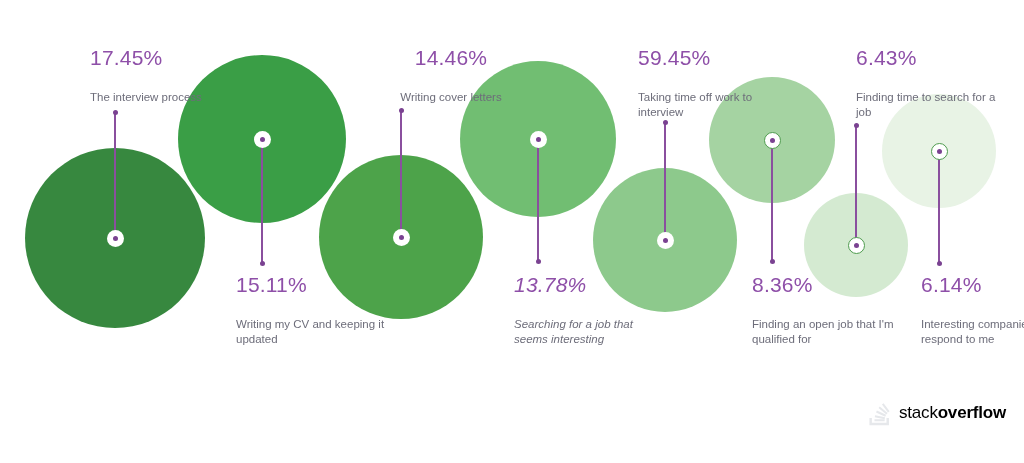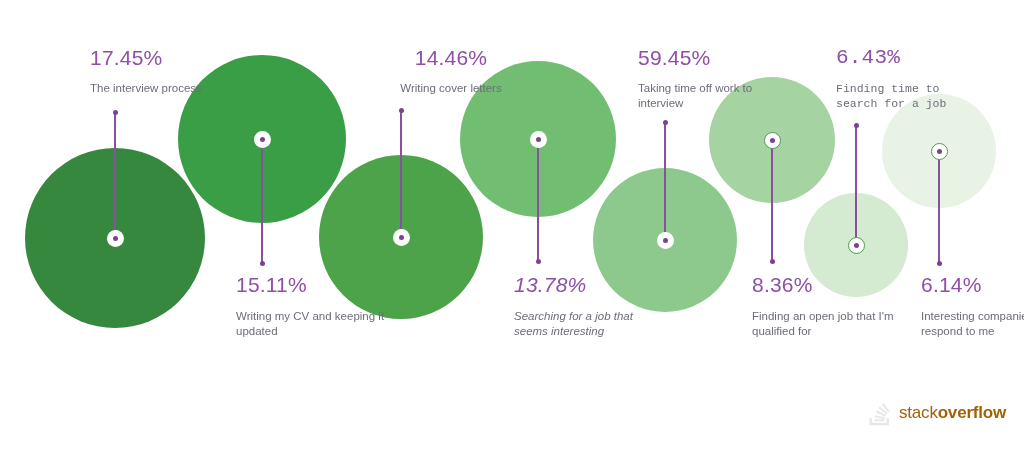--- a/index.html
+++ b/index.html
@@ -62,40 +62,40 @@
     color: #8e4fa8;
     font-size: 21px;
     line-height: 25px;
     letter-spacing: 0.2px;
     white-space: nowrap;
   }
   .label .desc {
     color: #6d6d7a;
     font-size: 11.5px;
     line-height: 15px;
-    margin-top: 11px;
+    margin-top: 20px;
   }
   .label.below .pct {
     margin-bottom: 12px;
   }
   .logo {
     position: absolute;
     right: 18px;
     bottom: 13px;
     display: flex;
     align-items: center;
     gap: 6px;
     opacity: 1;
   }
   .logo .mark {
     display: block;
   }
   .logo .wordmark {
     font-size: 17px;
-    color: #a16207;
+    color: #000000;
     letter-spacing: -0.2px;
   }
   .logo .wordmark b {
     font-weight: bold;
   }
 </style>
 </head>
 <body>
 
 <div id="viz">
@@ -160,21 +160,21 @@
     </div>
     <div class="label below" style="left: 752px; top: 272px;">
       <div class="pct">8.36%</div>
       <div class="desc">Finding an open job that I'm qualified for</div>
     </div>
     <div class="connector" style="left: 855.2px; top: 125px; height: 120px;"></div>
     <div class="tip-dot" style="left: 853.5px; top: 122.5px;"></div>
     <div class="hub outlined" style="left: 847.5px; top: 236.5px;">
       <div class="core"></div>
     </div>
-    <div class="label above" style="left: 836px; top: 45px; font-family: Liberation Mono, monospace;">
+    <div class="label above" style="left: 856px; top: 45px;">
       <div class="pct">6.43%</div>
       <div class="desc">Finding time to search for a job</div>
     </div>
     <div class="connector" style="left: 938.2px; top: 151px; height: 112px;"></div>
     <div class="tip-dot" style="left: 936.5px; top: 260.5px;"></div>
     <div class="hub outlined" style="left: 930.5px; top: 142.5px;">
       <div class="core"></div>
     </div>
     <div class="label below" style="left: 921px; top: 272px;">
       <div class="pct">6.14%</div>

